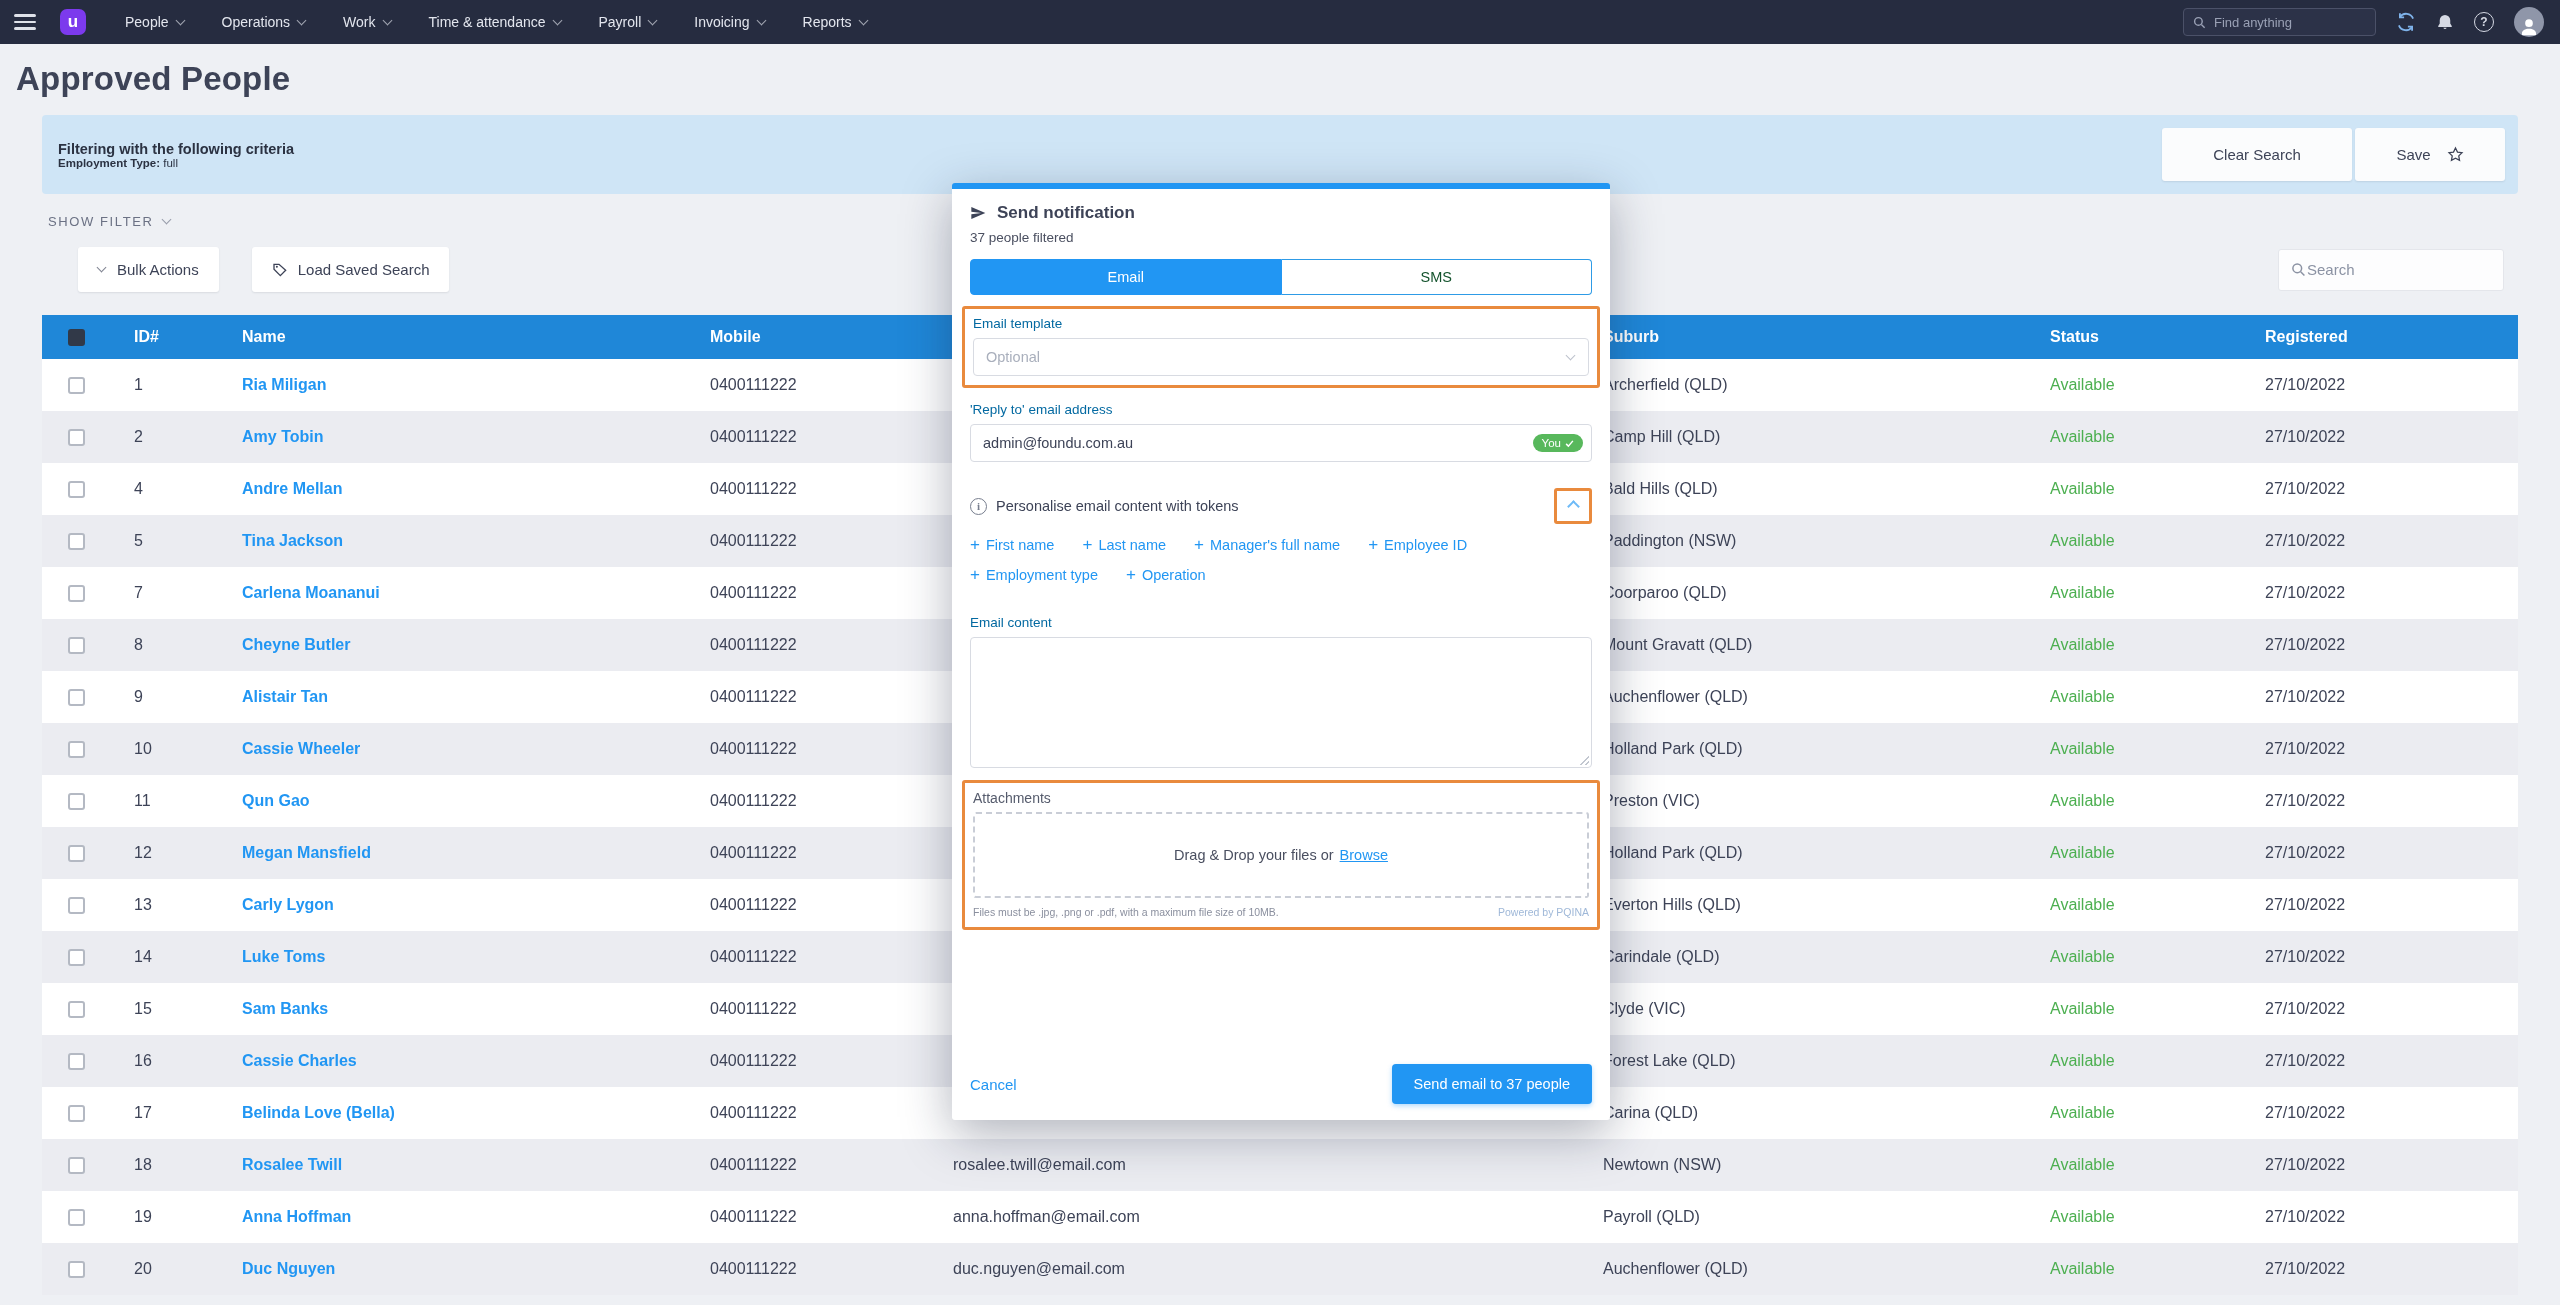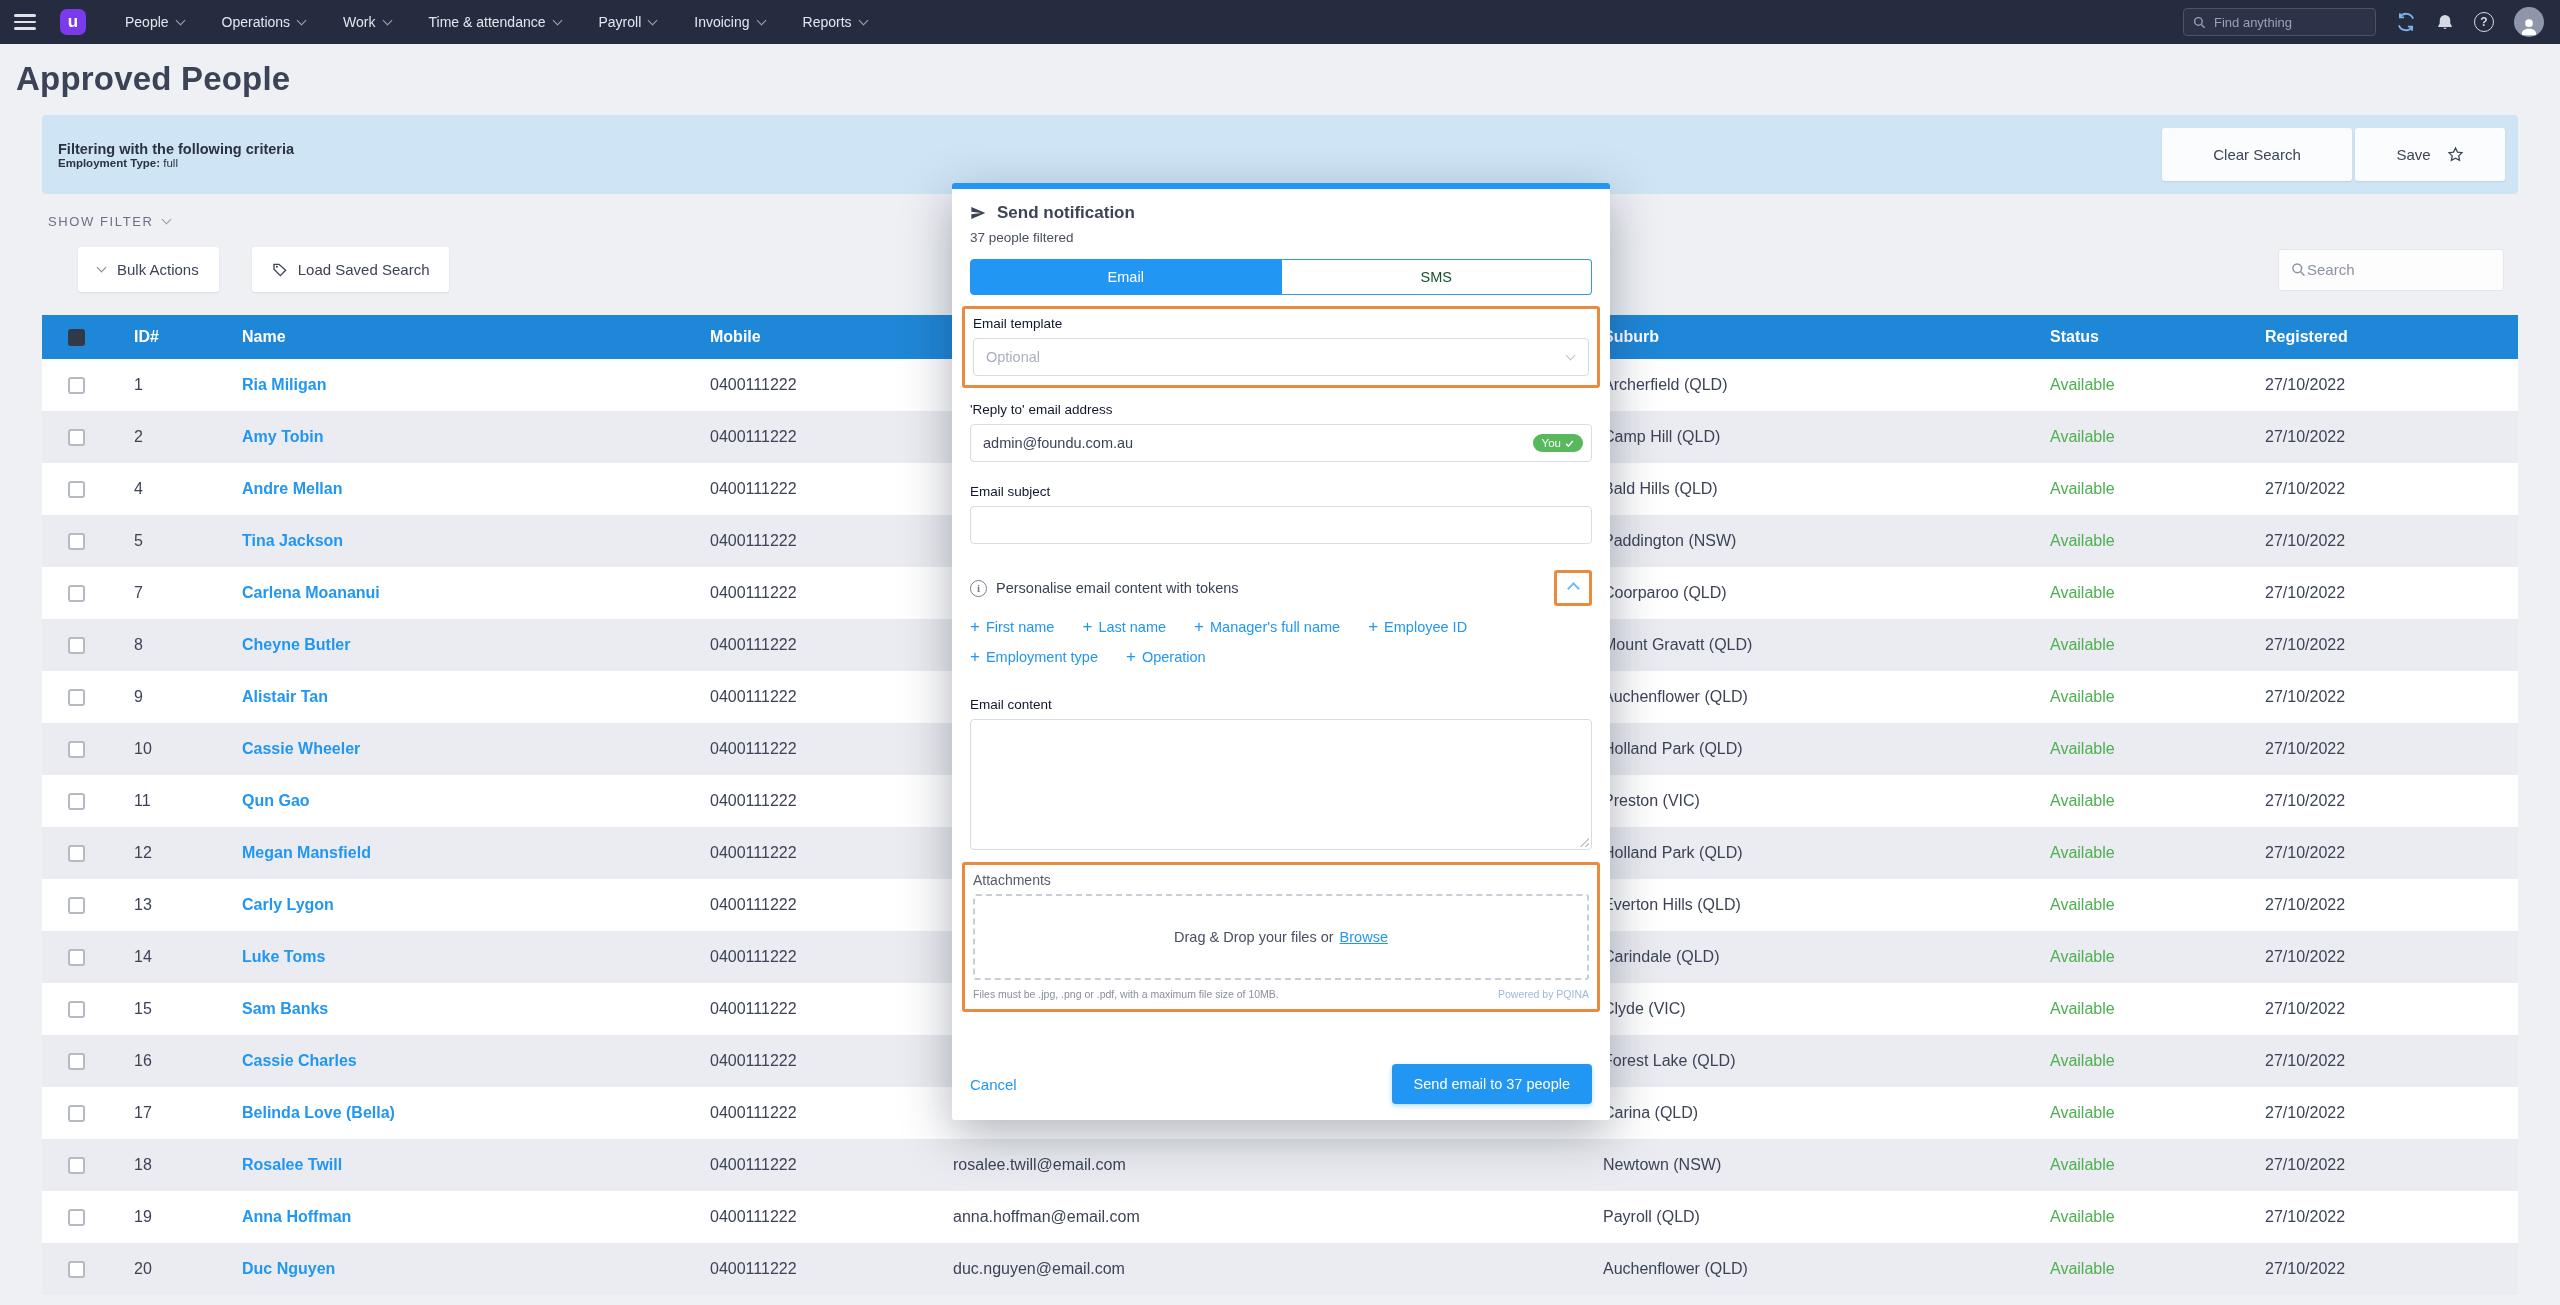--- a/index.html
+++ b/index.html
@@ -71,21 +71,21 @@
   
   .modal{position:absolute;left:952px;top:183px;width:658px;height:937px;background:#fff;border-top:6px solid var(--primary-blue);border-radius:3px;box-shadow:0 14px 50px rgba(25,35,60,.35);z-index:30;display:flex;flex-direction:column;padding:14px 18px;}
   .modal-head{display:flex;align-items:center;gap:11px;font-size:17px;font-weight:bold;color:#3d4357;}
   .modal-sub{font-size:13.5px;color:#4a4f60;margin-top:7px;}
   .tabs{display:flex;margin-top:14px;}
   .tab{flex:1;height:36px;display:flex;align-items:center;justify-content:center;font-size:14.5px;cursor:pointer;}
   .tab-active{background:var(--primary-blue);color:#fff;border:1px solid var(--primary-blue);border-radius:4px 0 0 4px;}
   .tab-inactive{background:#fff;color:#14532d;border:1px solid #2e9be6;border-left:0;border-radius:0 4px 4px 0;}
   .orange-box{border:3px solid var(--annotation-orange);border-radius:3px;}
   .tpl-box{margin:11px -8px 0;padding:7px 8px 9px;}
-  .field-label{font-size:13.5px;color:#0f172a;}
+  .field-label{font-size:13.5px;color:#0369a1;}
   .select,.tinput{margin-top:7px;height:38px;border:1px solid #d8dbe2;border-radius:4px;background:#fff;display:flex;align-items:center;padding:0 12px;font-size:14.5px;position:relative;}
   .select{color:#a9afbc;cursor:pointer;}
   .select .chev{position:absolute;right:14px;color:#9aa1b0;margin:0 0 3px 0;}
   .tinput{color:#3d4357;}
   .tinput input{flex:1;border:0;outline:none;font-size:14.5px;color:#3d4357;font-family:inherit;background:transparent;min-width:0;}
   .you-badge{position:absolute;right:8px;background:var(--badge-green);color:#fff;font-size:11.5px;padding:3px 9px;border-radius:11px;display:flex;align-items:center;gap:4px;}
   .sec-reply{margin-top:14px;} .sec-subject{margin-top:22px;}
   .tokens-head{margin-top:26px;display:flex;align-items:center;}
   .info-ic{width:17px;height:17px;border:1.6px solid #777e8e;border-radius:50%;color:#777e8e;font-size:11px;font-weight:bold;display:flex;align-items:center;justify-content:center;font-family:"Liberation Serif",serif;}
   .tokens-title{font-size:14.5px;color:#3d4357;margin-left:9px;}
@@ -500,26 +500,20 @@
       <span>admin@foundu.com.au</span>
       <span class="you-badge">
         <span>You</span>
         <svg width="9" height="9" viewBox="0 0 24 24" fill="none" stroke="#fff" stroke-width="4">
             <polyline points="3 13 9 19 21 5"></polyline>
           </svg>
       </span>
     </div>
   </div>
 
-  <div class="sec-subject">
-    <div class="field-label">Email subject</div>
-    <div class="tinput">
-      <input value="" style="">
-    </div>
-  </div>
 
   <div class="tokens-head">
     <span class="info-ic">i</span>
     <span class="tokens-title">Personalise email content with tokens</span>
     <span class="orange-box chev-btn">
       <span class="chev up"></span>
     </span>
   </div>
   <div class="token-rows">
     <span class="token">

